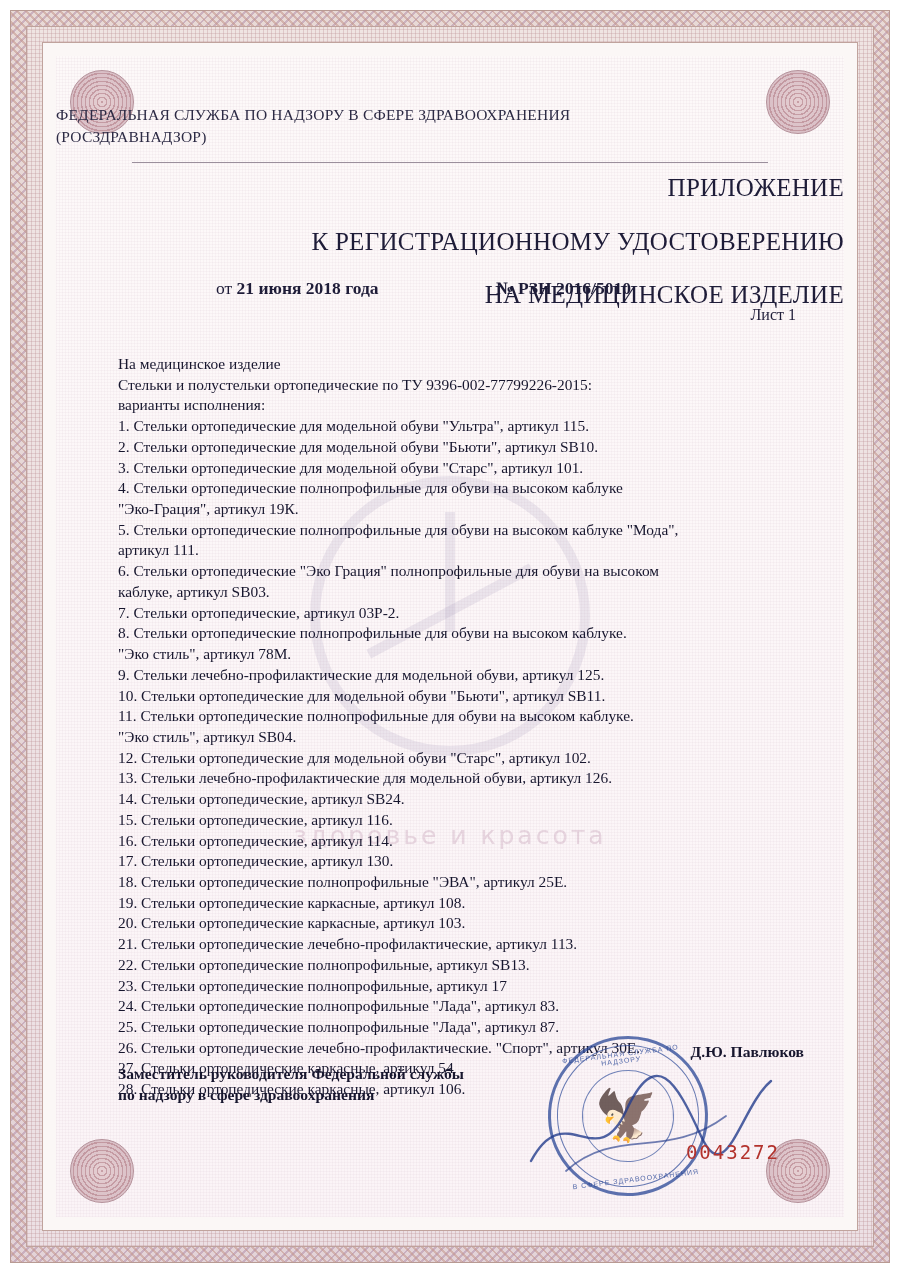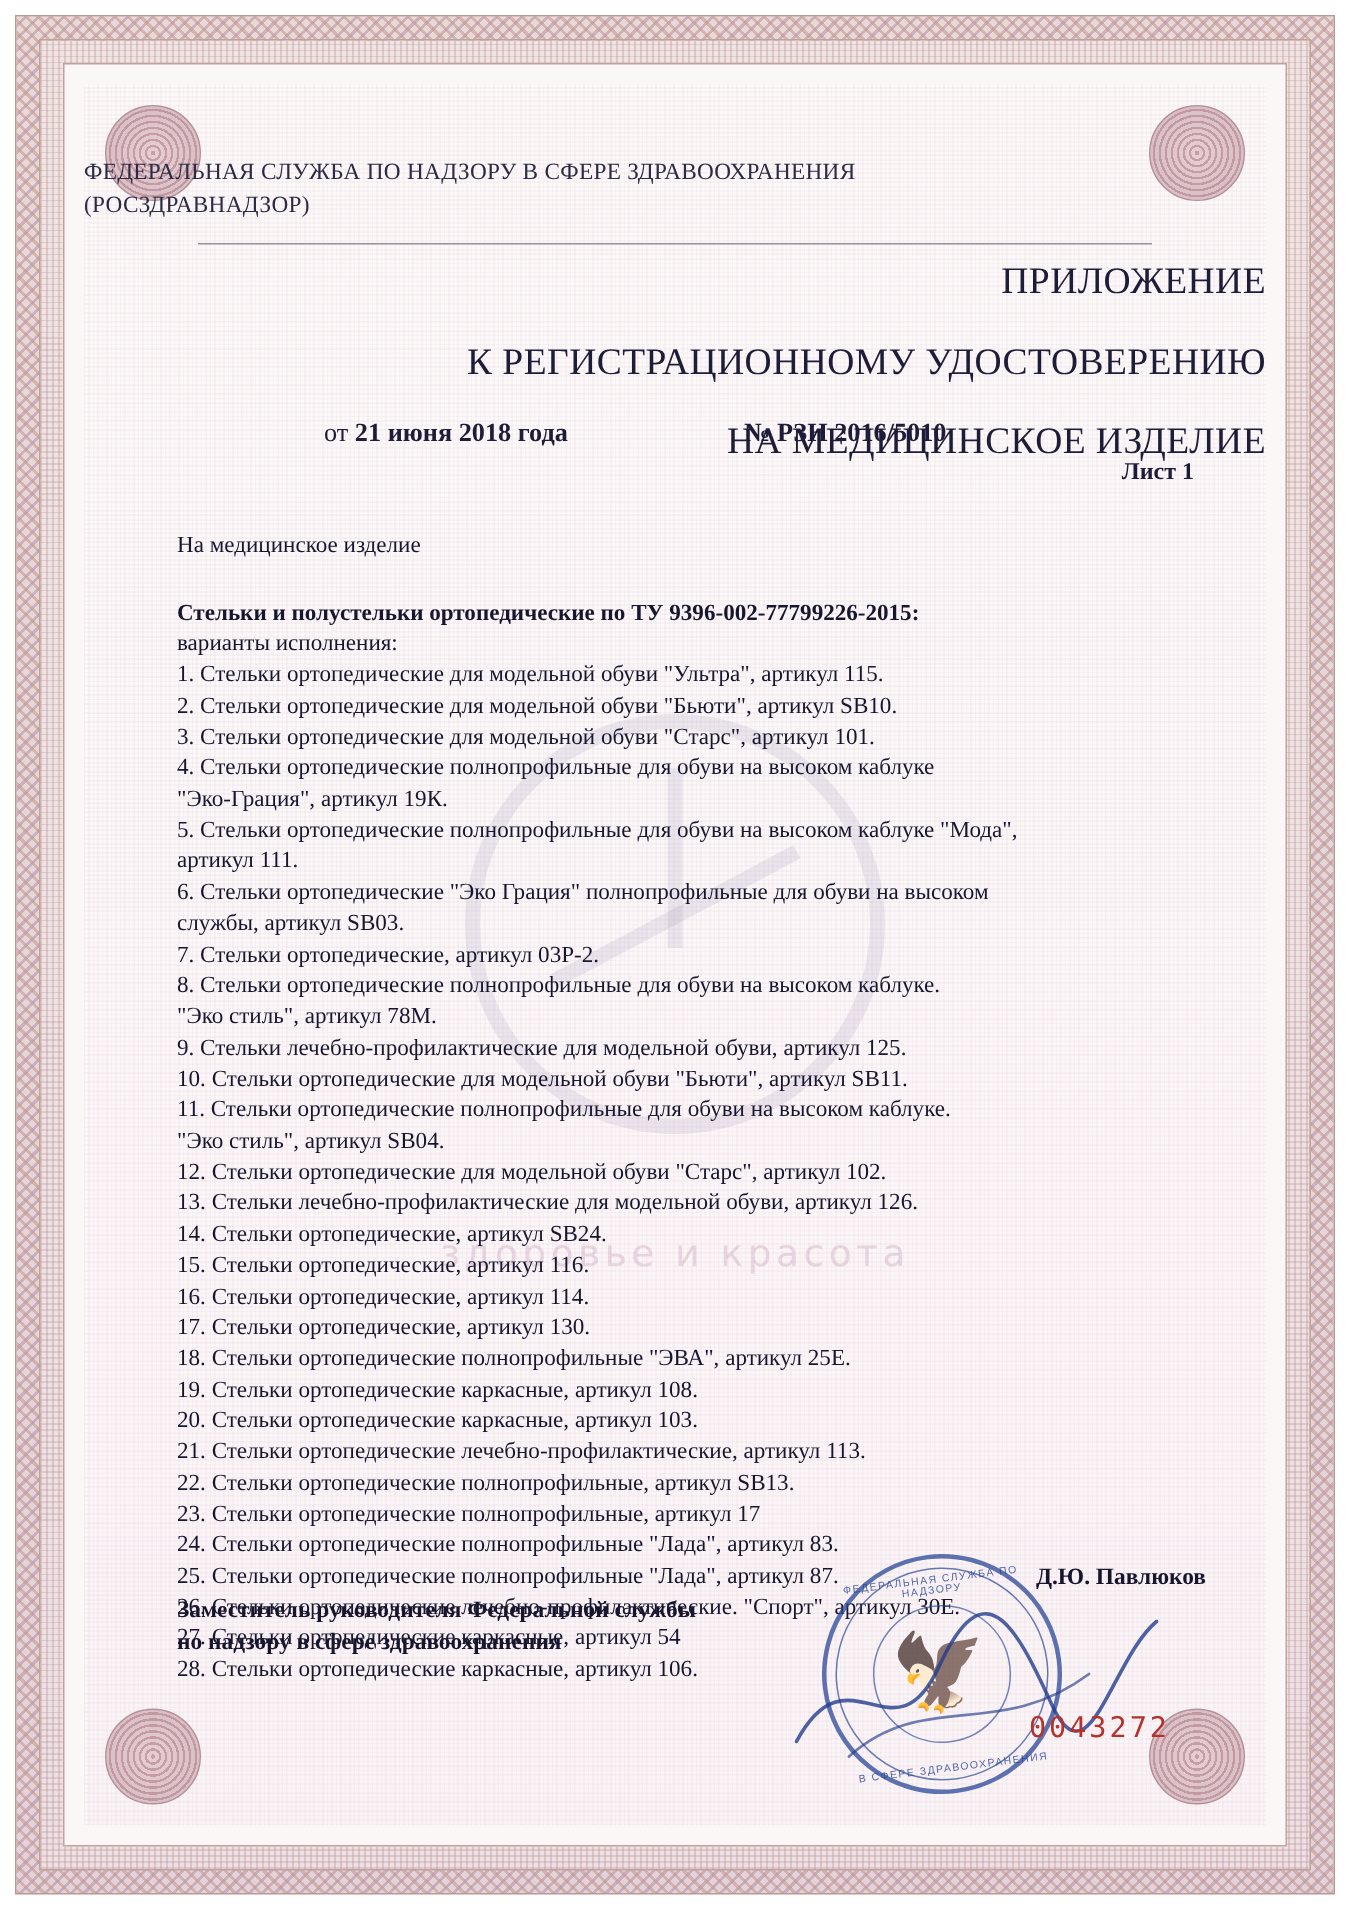--- a/index.html
+++ b/index.html
@@ -180,35 +180,35 @@
     left: 440px;
     top: 0;
     font-weight: bold;
     font-size: 17.5px;
     color: #1e1c38;
   }
   .sheet {
     position: absolute;
     right: 48px;
     top: 250px;
-    font-weight: bold;
+    font-weight: normal;
     font-size: 16px;
     color: #1e1c38;
   }
   .body {
     position: absolute;
     left: 62px;
     right: 40px;
     top: 298px;
     font-size: 15.4px;
     color: #17162e;
     line-height: 1.345;
   }
   .body .lead { margin-bottom: 0; }
-  .body .strong { font-weight: bold; margin-top: 24px; }
+  .body .strong { font-weight: normal; }
   .body p { margin: 0; }
   .signblock {
     position: absolute;
     left: 62px;
     right: 40px;
     bottom: 112px;
     font-size: 15.6px;
     color: #17162e;
     font-weight: bold;
     line-height: 1.35;
@@ -337,21 +337,21 @@
         <p class="strong">Стельки и полустельки ортопедические по ТУ 9396-002-77799226-2015:</p>
         <p>варианты исполнения:</p>
         <p>1. Стельки ортопедические для модельной обуви "Ультра", артикул 115.</p>
         <p>2. Стельки ортопедические для модельной обуви "Бьюти", артикул SB10.</p>
         <p>3. Стельки ортопедические для модельной обуви "Старс", артикул 101.</p>
         <p>4. Стельки ортопедические полнопрофильные для обуви на высоком каблуке</p>
         <p>"Эко-Грация", артикул 19К.</p>
         <p>5. Стельки ортопедические полнопрофильные для обуви на высоком каблуке "Мода",</p>
         <p>артикул 111.</p>
         <p>6. Стельки ортопедические "Эко Грация" полнопрофильные для обуви на высоком</p>
-        <p>службы, артикул SB03.</p>
+        <p>каблуке, артикул SB03.</p>
         <p>7. Стельки ортопедические, артикул 03Р-2.</p>
         <p>8. Стельки ортопедические полнопрофильные для обуви на высоком каблуке.</p>
         <p>"Эко стиль", артикул 78М.</p>
         <p>9. Стельки лечебно-профилактические для модельной обуви, артикул 125.</p>
         <p>10. Стельки ортопедические для модельной обуви "Бьюти", артикул SB11.</p>
         <p>11. Стельки ортопедические полнопрофильные для обуви на высоком каблуке.</p>
         <p>"Эко стиль", артикул SB04.</p>
         <p>12. Стельки ортопедические для модельной обуви "Старс", артикул 102.</p>
         <p>13. Стельки лечебно-профилактические для модельной обуви, артикул 126.</p>
         <p>14. Стельки ортопедические, артикул SB24.</p>

